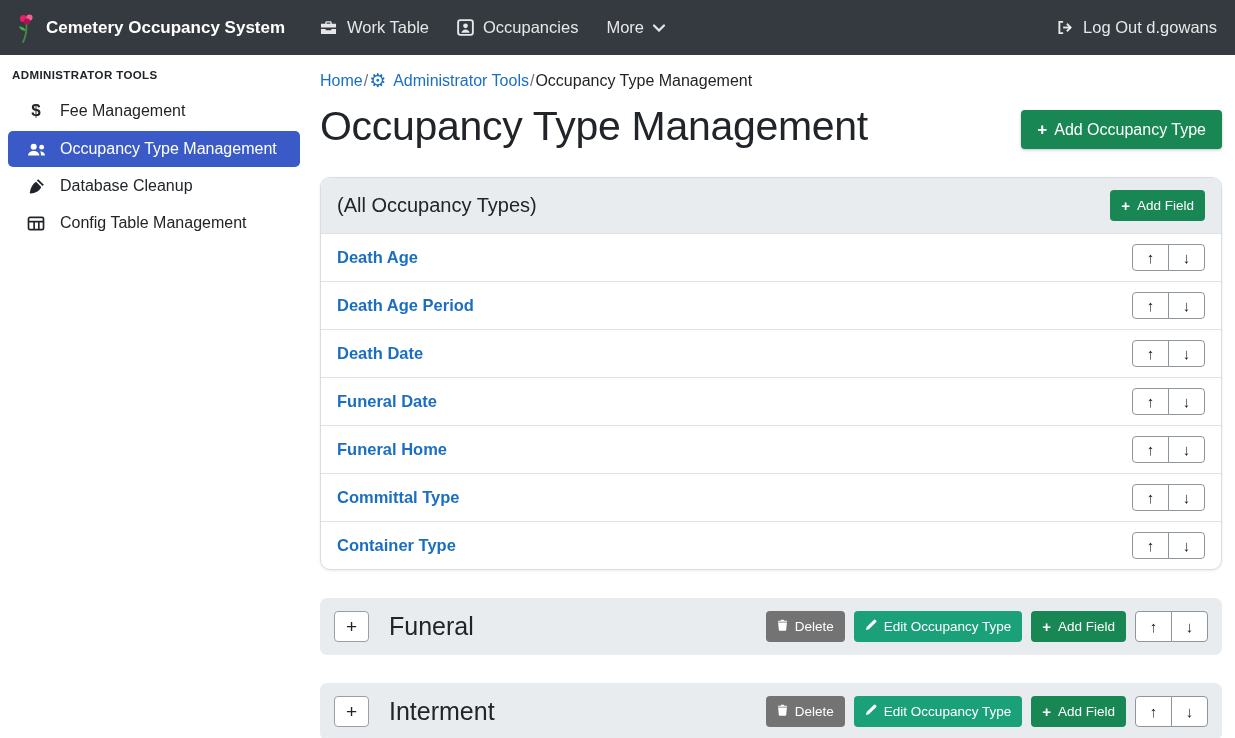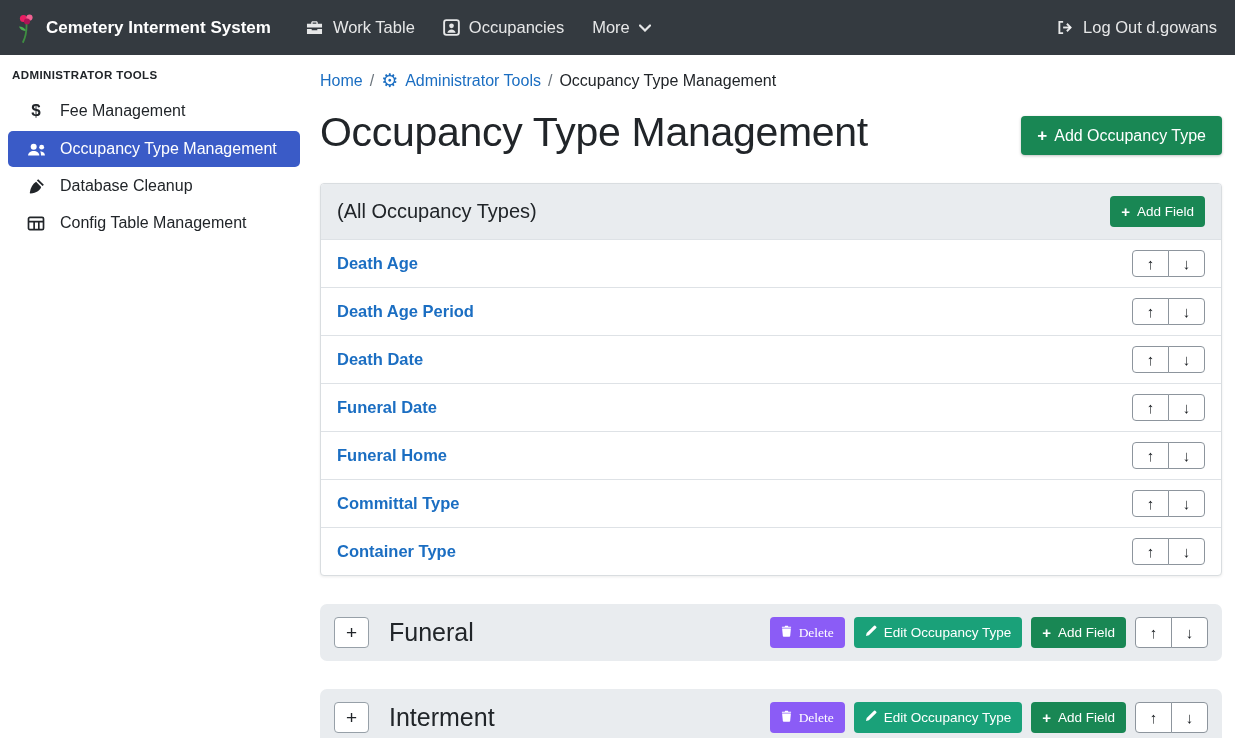--- a/index.html
+++ b/index.html
@@ -38,60 +38,60 @@
     padding:9px 12px 9px 16px; font-size:16px; color:#212529;
     border-radius:5px; cursor:pointer;
   }
   .side-item .s-ic { width:24px; display:flex; justify-content:center; align-items:center; color:#212529; font-weight:700; font-size:17px; }
   .side-item.active { background:#3a5bc7; color:#fff; }
   .side-item.active .s-ic { color:#fff; }
 
   .main { flex:1; padding:12px 13px 0 12px; min-width:0; }
 
   
-  .breadcrumb { display:flex; align-items:center; gap:7px; font-size:16px; margin:4px 0 18px 0;text-align:right; }
+  .breadcrumb { display:flex; align-items:center; gap:1px; font-size:16px; margin:4px 0 12px 0;text-align:right; }
   .crumb-link { color:#1b6ec2; display:flex; align-items:center; gap:7px; cursor:pointer; }
   .crumb-sep { color:#6c757d; }
   .crumb-current { color:#212529; }
   .gear { color:#1b6ec2; font-size:19px; line-height:1; }
 
   
   .title-row { display:flex; justify-content:space-between; align-items:flex-start; margin-bottom:26px; }
   .page-title { font-size:41px; font-weight:500; margin:0; line-height:1.2; letter-spacing:-.3px; }
 
   
   .btn {
     border:none; border-radius:4px; cursor:pointer; font-family:inherit;
     display:inline-flex; align-items:center; gap:7px; line-height:1;
   }
   .btn-add-type {
     background:#198754; color:#fff; font-size:16px; padding:11px 16px;
     margin-top:8px; box-shadow:0 1px 3px rgba(0,0,0,.25);
   }
   .btn-sm { font-size:13.5px; padding:8px 11px; color:#fff; }
   .btn-success { background:#198754; }
-  .btn-danger  { background:#8b5cf6;font-family:Liberation Serif, serif; }
+  .btn-danger  { background:#737373; }
   .btn-teal    { background:#1aa179; }
   .glyph { line-height:1; display:inline-block; }
   .glyph.plus { font-weight:700; font-size:15px; }
   .btn-add-type .glyph.plus { font-size:17px; }
 
   .btn-group { display:inline-flex; }
   .btn-arrow {
     background:#fff; border:1px solid #8d959d; color:#212529;
     width:37px; height:27px; justify-content:center; font-size:15px; padding:0;
     border-radius:0;
   }
   .btn-group .btn:first-child { border-radius:4px 0 0 4px; }
   .btn-group .btn:last-child  { border-radius:0 4px 4px 0; margin-left:-1px; }
   .btn-arrow.lg { height:31px; }
 
   
   .card {
-    border:1px solid #d9dde0; border-radius:4px; overflow:hidden;
+    border:1px solid #d9dde0; border-radius:10px; overflow:hidden;
     box-shadow:0 1px 3px rgba(0,0,0,.08); margin-bottom:28px; background:#fff;
   }
   .card-header {
     background:#e9ecef; padding:12px 16px; display:flex; align-items:center;
     justify-content:space-between; border-bottom:1px solid #dee2e6;
   }
   .card-title { font-size:20px; font-weight:500; }
   .field-row {
     display:flex; align-items:center; justify-content:space-between;
     padding:10px 16px; border-top:1px solid #dee2e6; min-height:47px;
@@ -119,21 +119,21 @@
   <div class="brand">
     <span class="nav-ic">
       <svg width="21" height="30" viewBox="0 0 21 30">
         <path d="M10.5 11c.3 7-1.2 13.5-3.4 18" stroke="#3e8e41" stroke-width="1.8" fill="none" stroke-linecap="round"></path>
         <path d="M9.4 18c-3.2-.3-5.4-2-6.4-4.6 3.2.2 5.6 1.6 6.6 3.4z" fill="#4caf50"></path>
         <circle cx="7.5" cy="5.5" r="3.6" fill="#e91e63"></circle>
         <circle cx="13.5" cy="4.5" r="3.1" fill="#f06292"></circle>
         <circle cx="11" cy="8.5" r="3" fill="#ad1457"></circle>
       </svg>
     </span>
-    <span>Cemetery Interment System</span>
+    <span>Cemetery Occupancy System</span>
   </div>
 
   <nav class="nav-items">
     <a class="nav-item">
       <span class="nav-ic">
         <svg viewBox="0 0 20 17" width="19" height="16" fill="currentColor">
           <path d="M13.5 4V2.8c0-.9-.7-1.6-1.6-1.6H8.1c-.9 0-1.6.7-1.6 1.6V4H2v4h16V4h-4.5zM8 4V2.7h4V4H8z"></path>
           <path d="M2 9.5V15h16V9.5h-5V11H7V9.5H2z"></path>
         </svg>
       </span>

